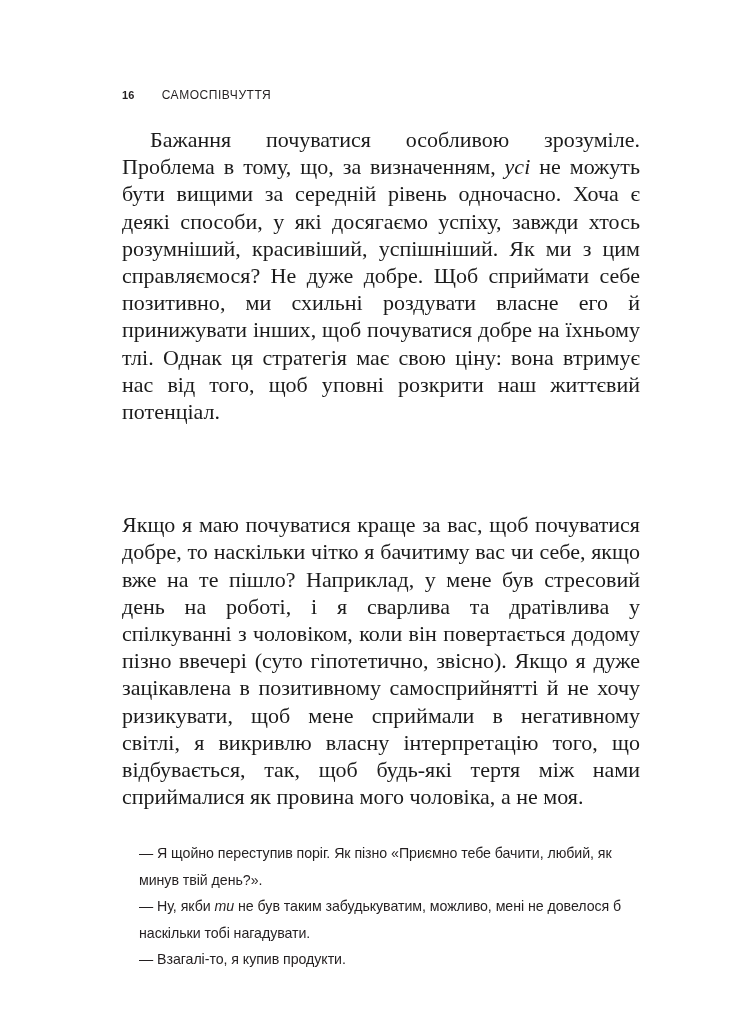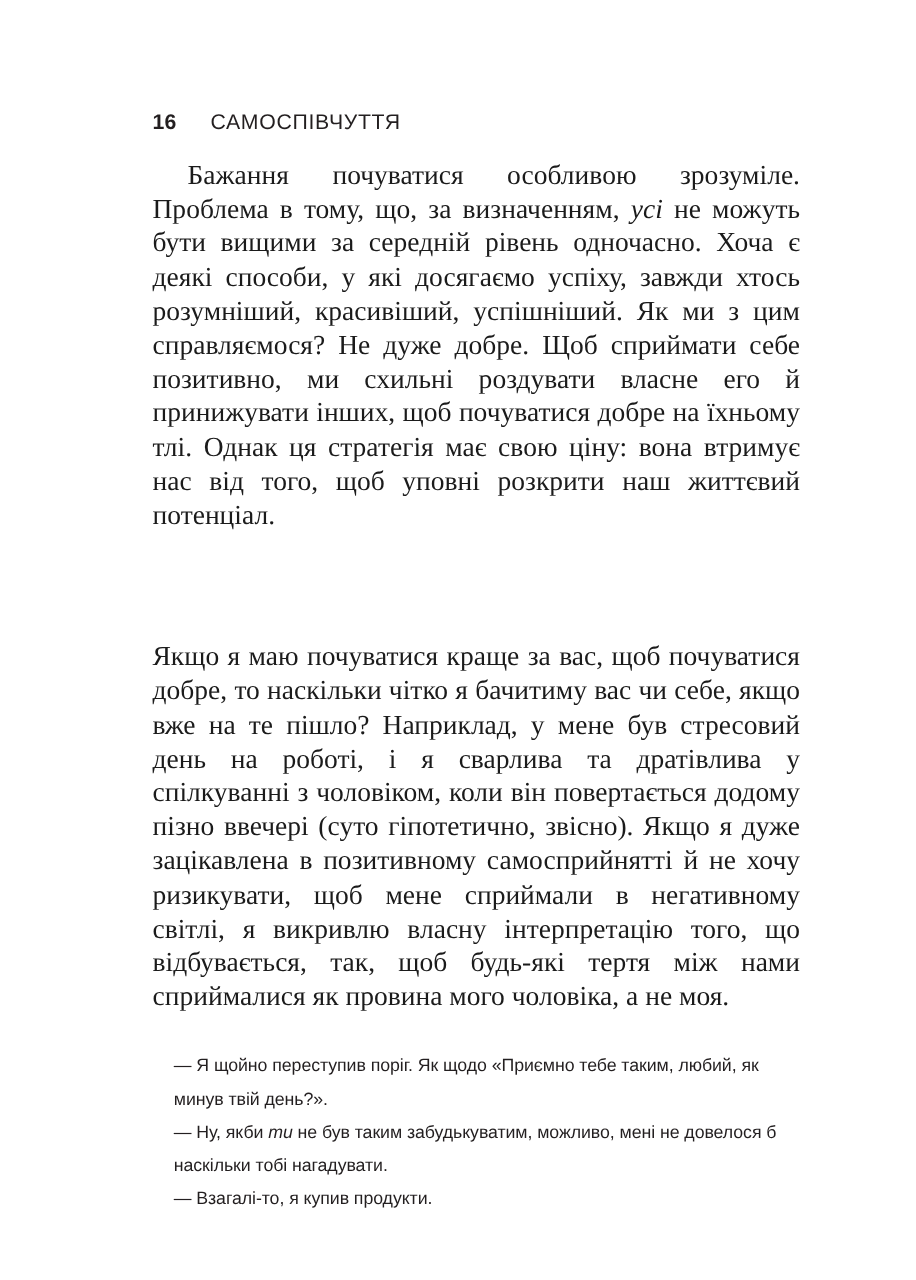--- a/index.html
+++ b/index.html
@@ -28,26 +28,26 @@
   .running-head {
     position: absolute;
     left: 122px;
     top: 88px;
     display: flex;
     align-items: baseline;
     font-family: "Liberation Sans", "DejaVu Sans", sans-serif;
     color: #231f20;
   }
   .folio {
-    font-size: 17px;
+    font-size: 11px;
     font-weight: 700;
     letter-spacing: 0.2px;
   }
   .running-title {
-    font-size: 17px;
+    font-size: 12px;
     font-weight: 400;
     letter-spacing: 0.55px;
     margin-left: 27px;
   }
 
   
   .column {
     position: absolute;
     left: 122px;
     top: 126px;
@@ -121,19 +121,19 @@
     <div class="gap-after-para"></div>
 
 
     <div class="gap-after-heading"></div>
 
     <p class="body">Якщо я маю почуватися краще за вас, щоб почуватися добре, то наскільки чітко я бачитиму вас чи себе, якщо вже на те пішло? Наприклад, у мене був стресовий день на роботі, і я сварлива та дратівлива у спілкуванні з чоловіком, коли він повертається додому пізно ввечері (суто гіпотетично, звісно). Якщо я дуже зацікавлена в позитивному самосприйнятті й не хочу ризикувати, щоб мене сприймали в негативному світлі, я викривлю власну інтерпретацію того, що відбувається, так, щоб будь-які тертя між нами сприймалися як провина мого чоловіка, а не моя.</p>
 
     <div class="gap-before-dialog"></div>
 
     <div class="dialogue">
-      <p>— Я щойно переступив поріг. Як щодо «Приємно тебе таким, любий, як минув твій день?».</p>
+      <p>— Я щойно переступив поріг. Як пізно «Приємно тебе бачити, любий, як минув твій день?».</p>
       <p><span>— Ну, якби </span><em>ти</em><span> не був таким забудькуватим, можливо, мені не довелося б наскільки тобі нагадувати.</span></p>
       <p>— Взагалі-то, я купив продукти.</p>
     </div>
 
   </div>
 </div>
 
 </body></html>

